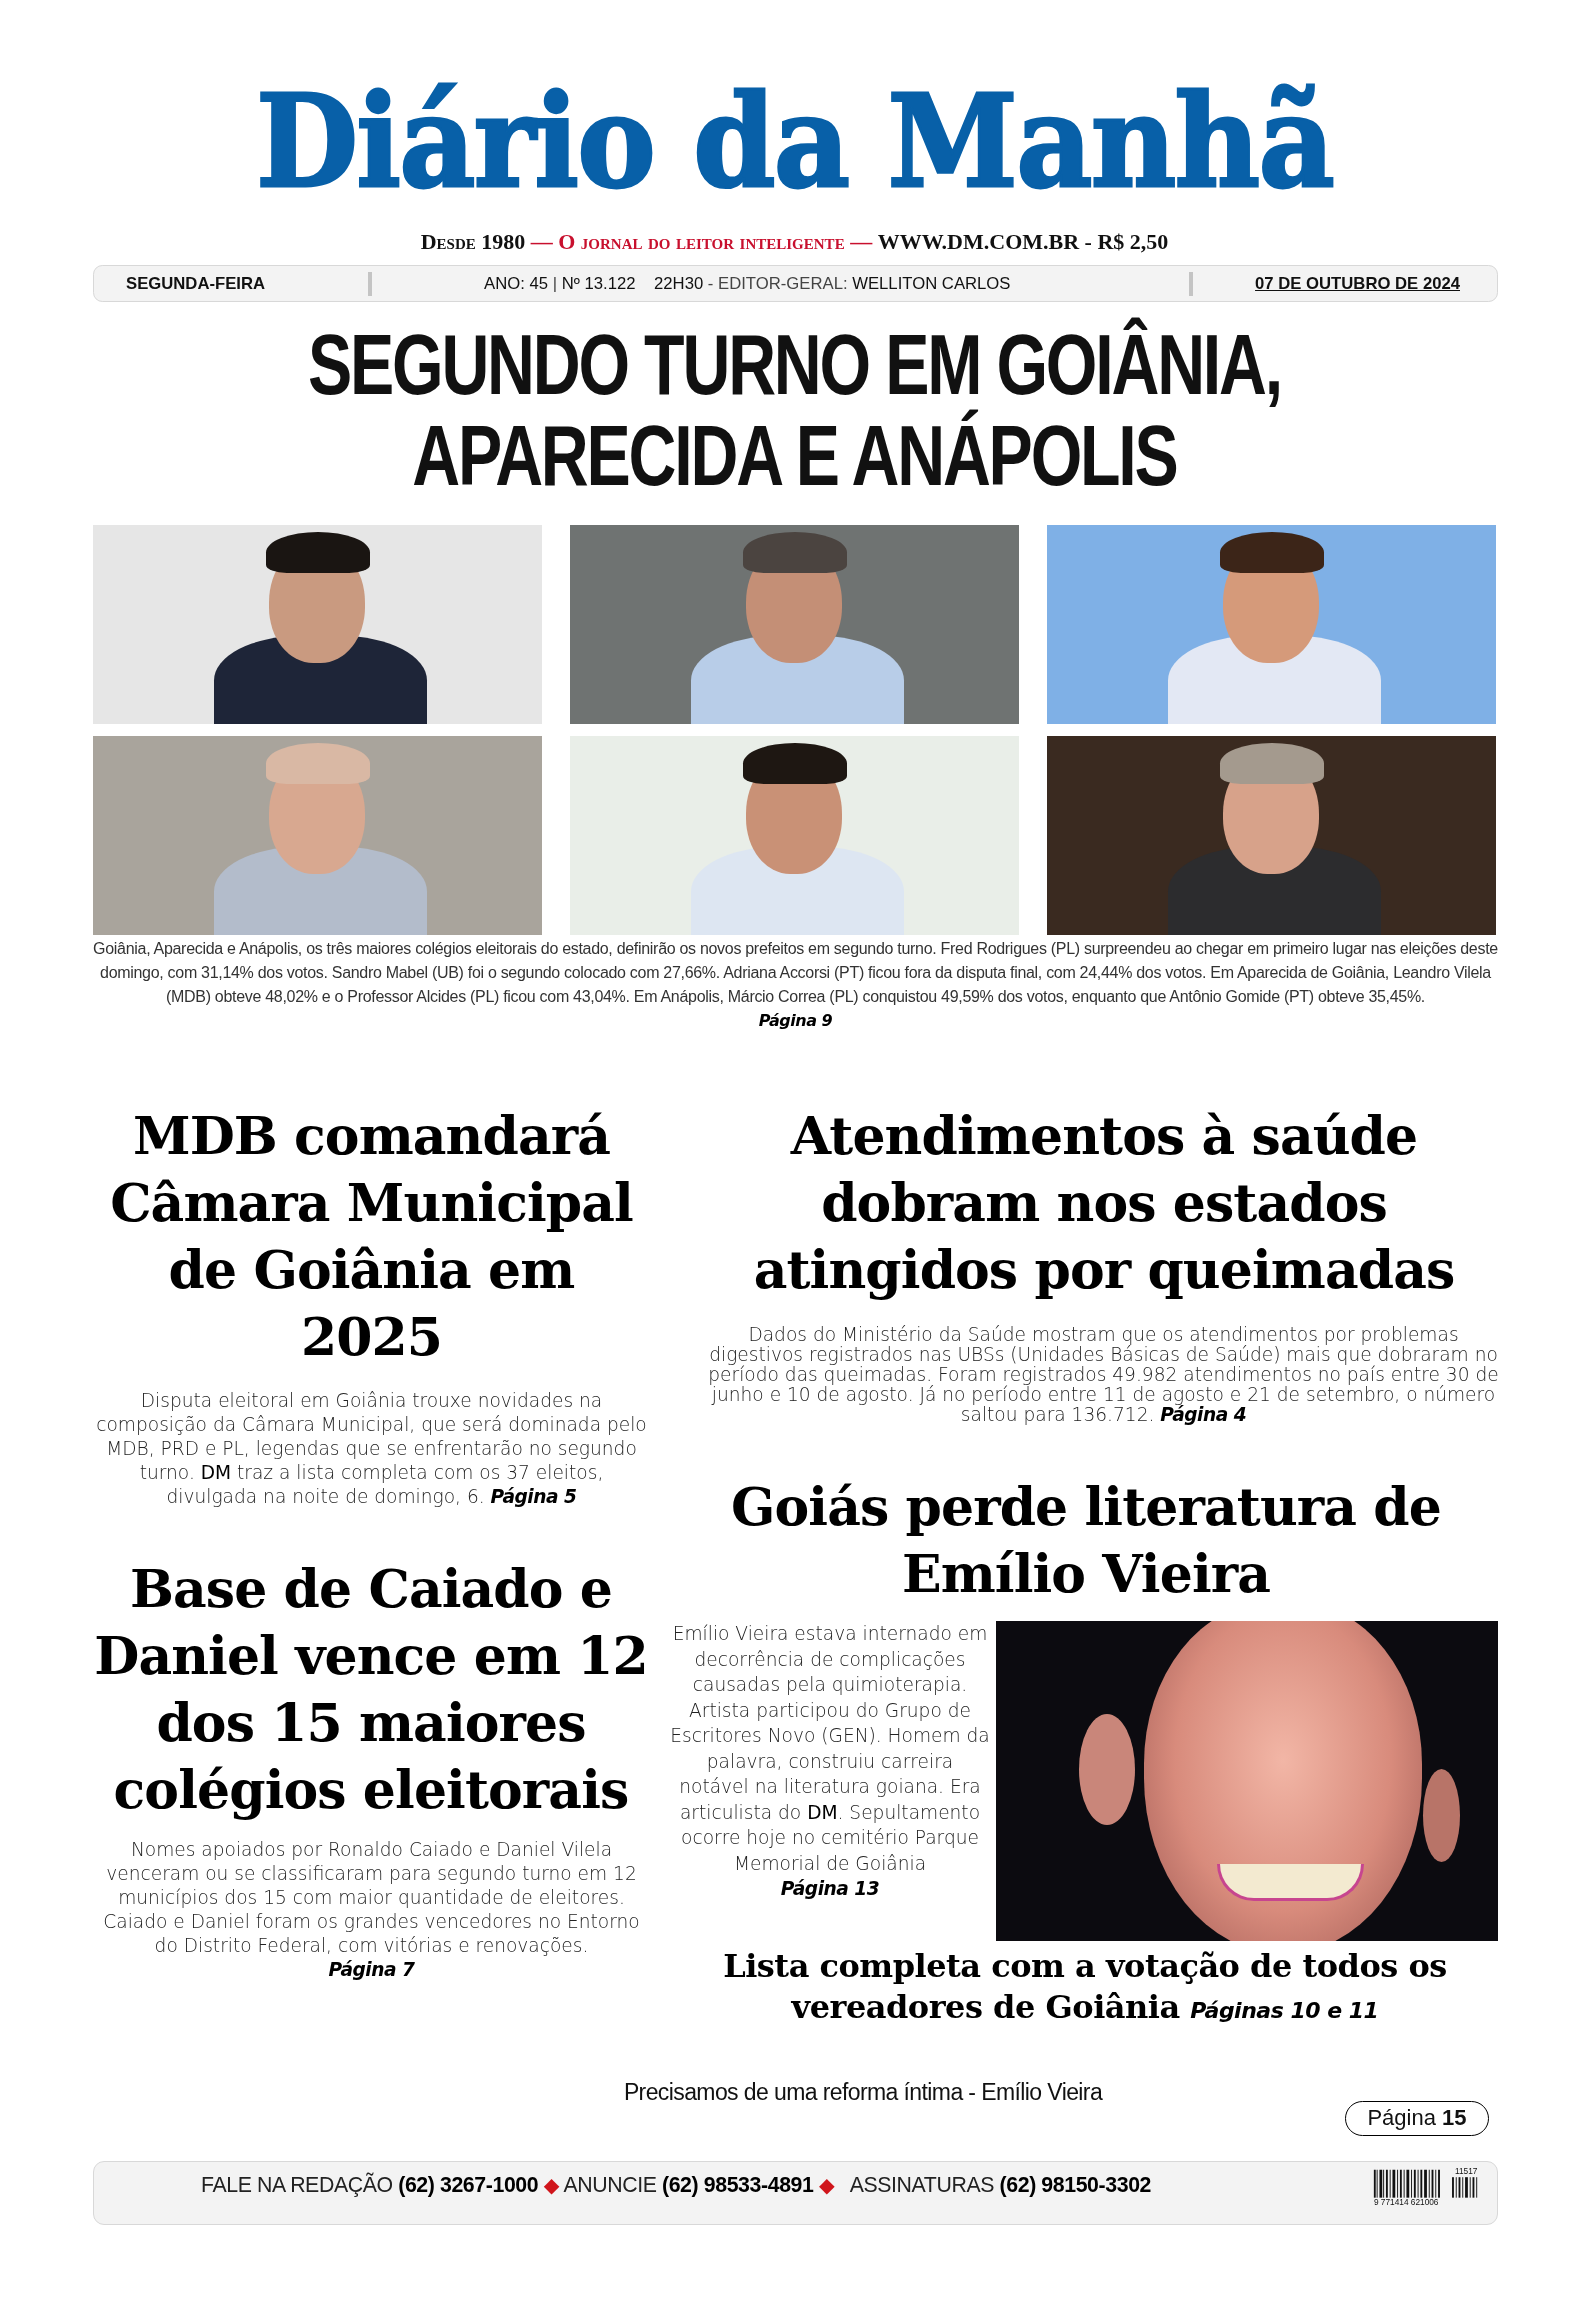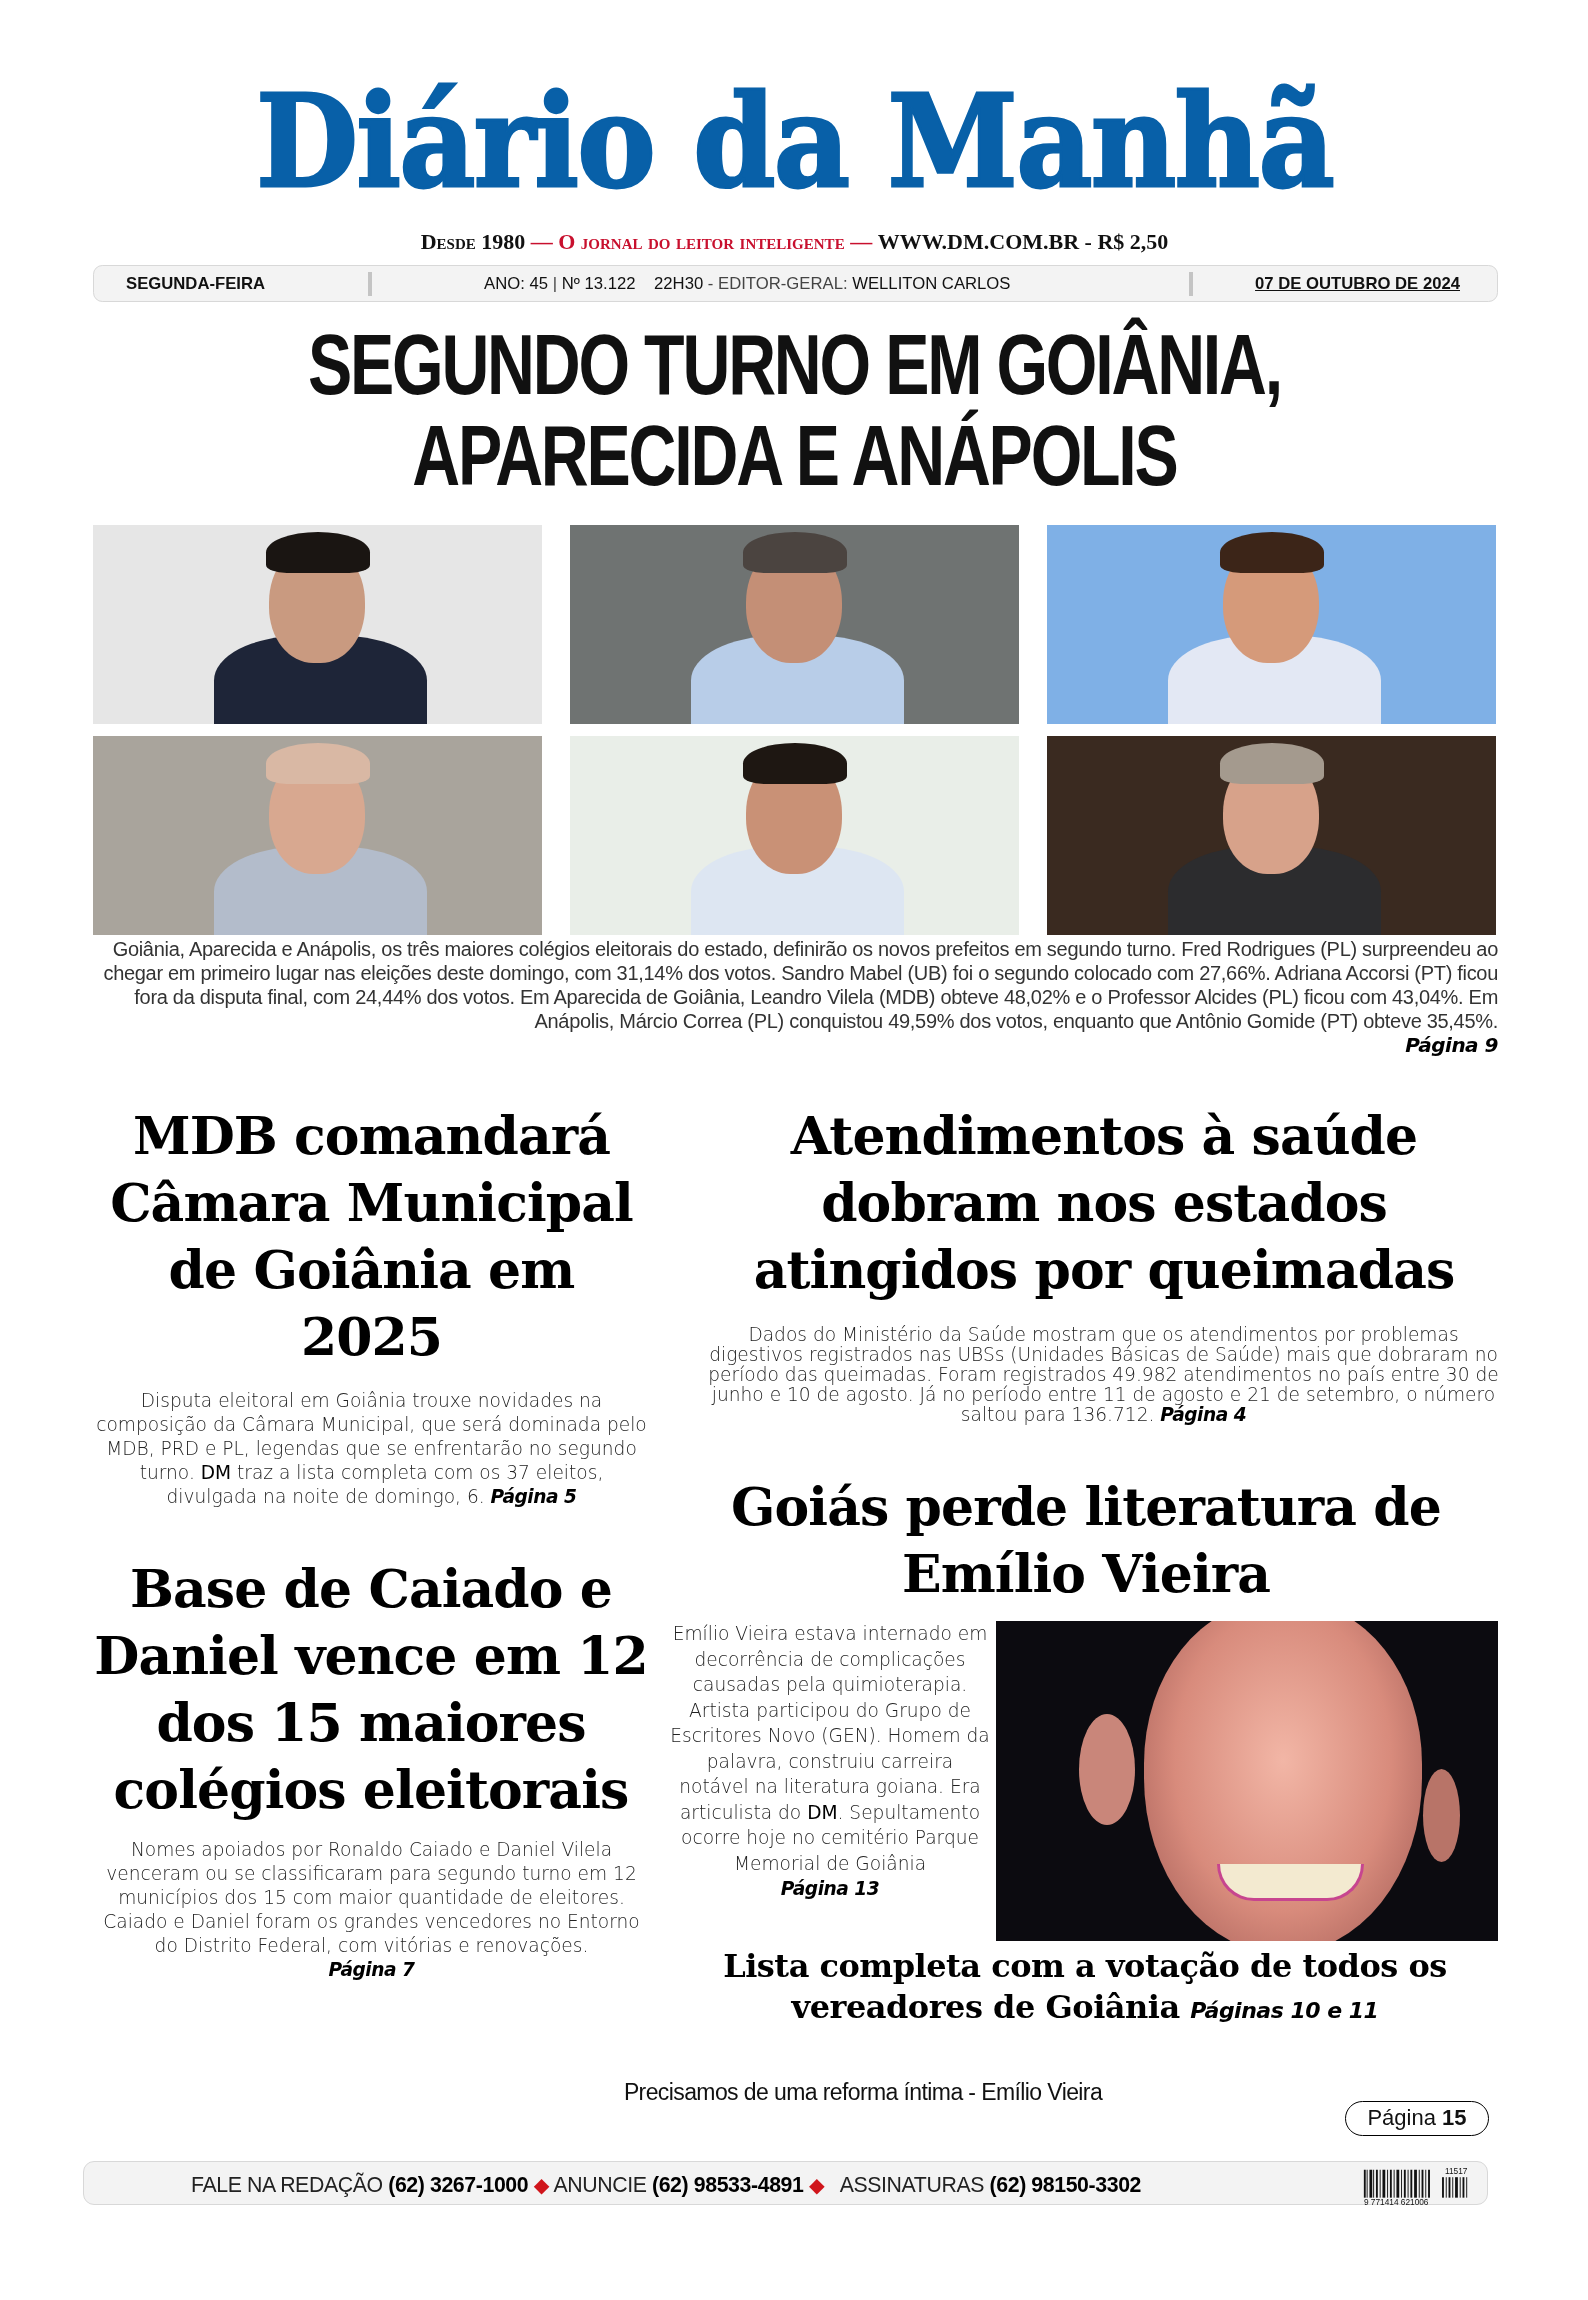--- a/index.html
+++ b/index.html
@@ -29,40 +29,40 @@
   
   .main-head { left: 0; top: 319px; width: 1589px; text-align: center;
     font-family: "Liberation Sans", sans-serif; font-weight: bold; font-size: 85px; line-height: 91px;
     letter-spacing: -2.8px; transform: scaleX(0.78); transform-origin: 50% 0; }
 
   
   .photo { overflow: hidden; }
   .photo .head { position: absolute; border-radius: 50% 50% 46% 46%; }
   .photo .body { position: absolute; border-radius: 40% 40% 0 0; }
 
-  .caption { left: 93px; top: 937px; width: 1405px; text-align: right;
-    font-family: "Liberation Sans", sans-serif; font-size: 20px; line-height: 24px; color: #333;
+  .caption { left: 93px; top: 937px; width: 1405px; text-align: center;
+    font-family: "Liberation Sans", sans-serif; font-size: 16px; line-height: 24px; color: #333;
     letter-spacing: -0.3px; }
   .pg { font-family: "DejaVu Sans", sans-serif; font-weight: bold; font-style: italic; color: #000; letter-spacing: -0.5px; }
 
   
   .serif-head { font-family: "DejaVu Serif", serif; font-weight: bold; color: #000; text-align: center;
     letter-spacing: -0.9px; }
   .body-text { font-family: "DejaVu Sans", sans-serif; font-size: 18.6px; line-height: 24px; color: #222;
     text-align: center; font-weight: 300; }
   .body-text b { color: #000; }
 
   .bottom-links { left: 260px; top: 2078px; width: 1076px; text-align: right;
     font-family: "Liberation Sans", sans-serif; font-size: 23px; line-height: 28px; letter-spacing: -0.6px; }
   .bottom-links .l1 { display: block; text-align: center; padding-left: 130px; }
   .page-pill { left: 1345px; top: 2101px; width: 144px; height: 35px; border: 1.9px solid #000;
     border-radius: 17.6px; text-align: center; font-family: "Liberation Sans", sans-serif; font-size: 22px; line-height: 32px; }
   .page-pill b { font-weight: bold; }
 
-  .footer { left: 83px; top: 2161px; width: 1405px; height: 44px; background: #f3f3f3; border: 0.9px solid #d8d8d8;
+  .footer { left: 93px; top: 2161px; width: 1405px; height: 64px; background: #f3f3f3; border: 0.9px solid #d8d8d8;
     border-radius: 11px; }
   .footer .contacts { position: absolute; left: 107px; top: 0; line-height: 46px;
     font-family: "Liberation Sans", sans-serif; font-size: 21.3px; color: #222; letter-spacing: -0.4px; }
   .footer .contacts b { color: #000; }
   .footer .diamond { color: #d0151b; font-size: 20.4px; }
   .barcode { position: absolute; left: 1278px; top: 3.7px; width: 121px; height: 41px; }
 </style>
 </head>
 <body>
 

